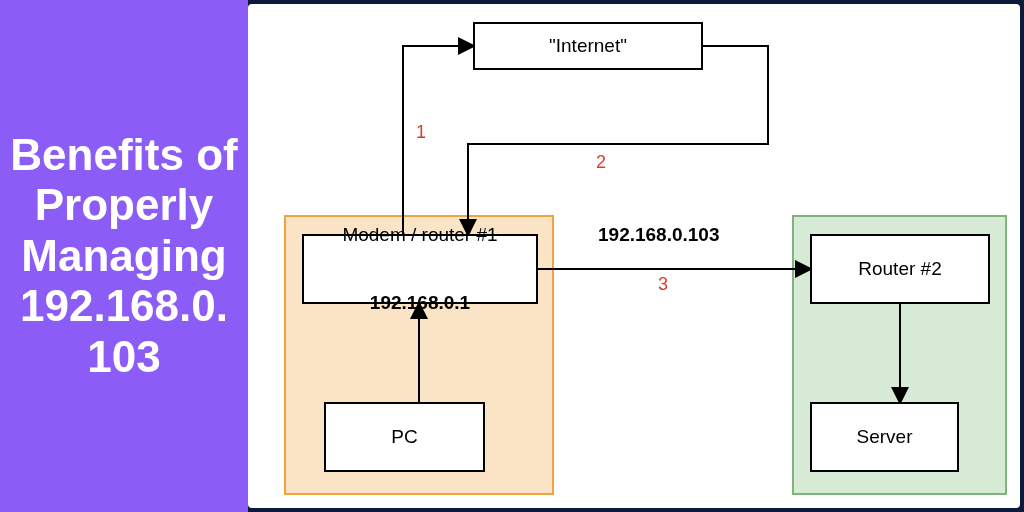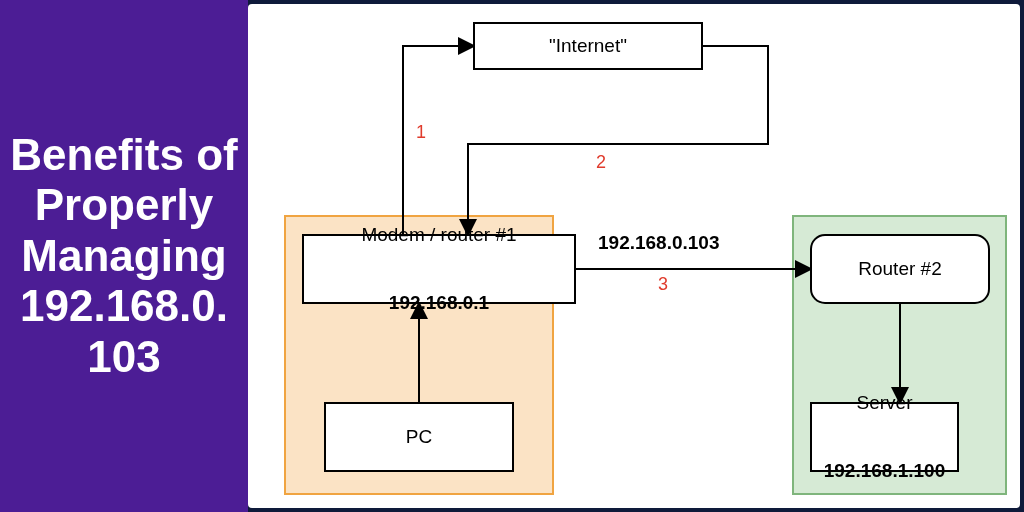--- a/index.html
+++ b/index.html
@@ -16,21 +16,21 @@
     width: 1024px;
     height: 512px;
     background: #0e1a3a;
   }
   .left-panel {
     position: absolute;
     left: 0;
     top: 0;
     width: 248px;
     height: 512px;
-    background: #4c1d95;
+    background: #8b5cf6;
     color: #fff;
     display: flex;
     align-items: center;
     justify-content: center;
     text-align: center;
     padding: 10px 8px;
     box-sizing: border-box;
   }
   .left-panel .title {
     font-size: 44px;
@@ -88,35 +88,34 @@
   .node .ip   { font-weight: 700; margin-top: 44px; }
   .node-internet {
     left: 225px;
     top: 18px;
     width: 230px;
     height: 48px;
   }
   .node-modem {
     left: 54px;
     top: 230px;
-    width: 274px;
+    width: 236px;
     height: 70px;
   }
   .node-pc {
     left: 76px;
     top: 398px;
-    width: 190px;
+    width: 161px;
     height: 70px;
   }
   .node-router2 {
     left: 562px;
     top: 230px;
     width: 180px;
     height: 70px;
-    border-radius: 15px;
   }
   .node-server {
     left: 562px;
     top: 398px;
     width: 149px;
     height: 70px;
   }
   
   svg.arrows {
     position: absolute;
@@ -179,22 +178,21 @@
     <div class="node node-pc">
       <div class="name">PC</div>
     </div>
 
     <div class="node node-router2">
       <div class="name">Router #2</div>
     </div>
 
     <div class="node node-server">
       <div class="name">Server</div>
-      <div class="ip">192.168.1.100</div>
     </div>
 
     <div class="edge-label" style="left:168px; top:118px;">1</div>
     <div class="edge-label" style="left:348px; top:148px;">2</div>
-    <div class="edge-label black" style="left:350px; top:228px;">192.168.0.103</div>
+    <div class="edge-label black" style="left:350px; top:220px;">192.168.0.103</div>
     <div class="edge-label" style="left:410px; top:270px;">3</div>
 
   </div>
 </div>
 
 </body></html>

